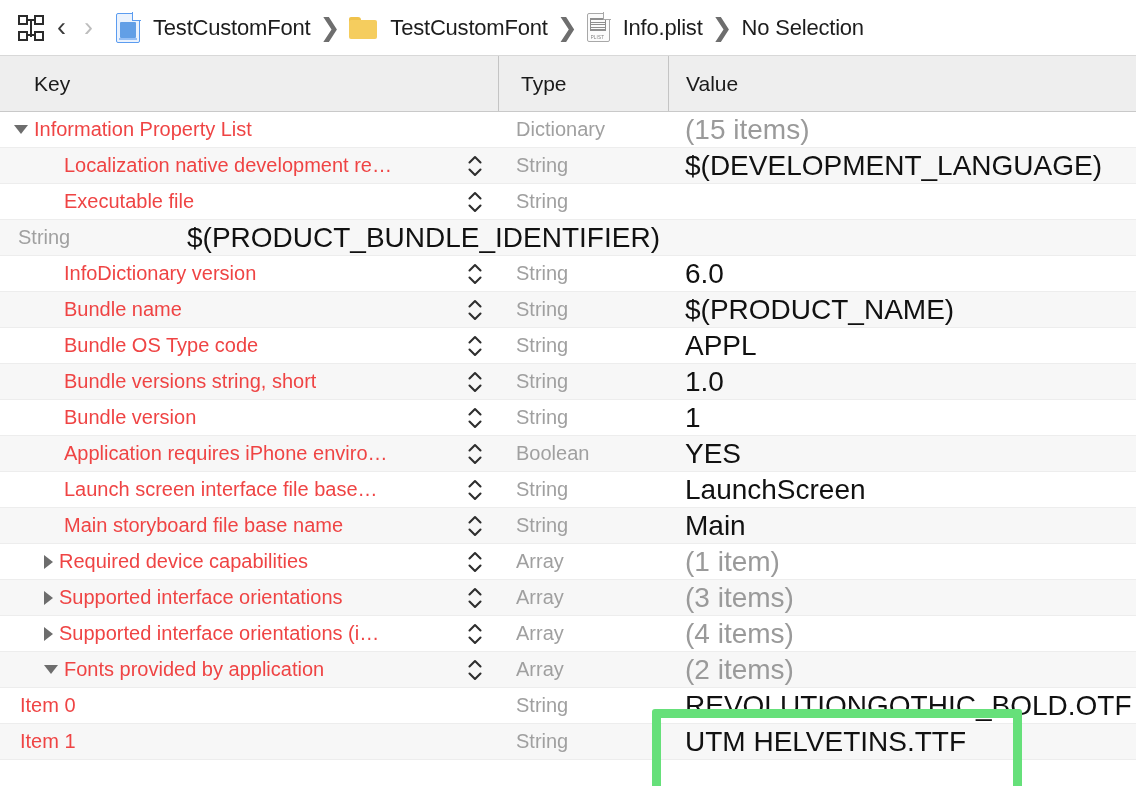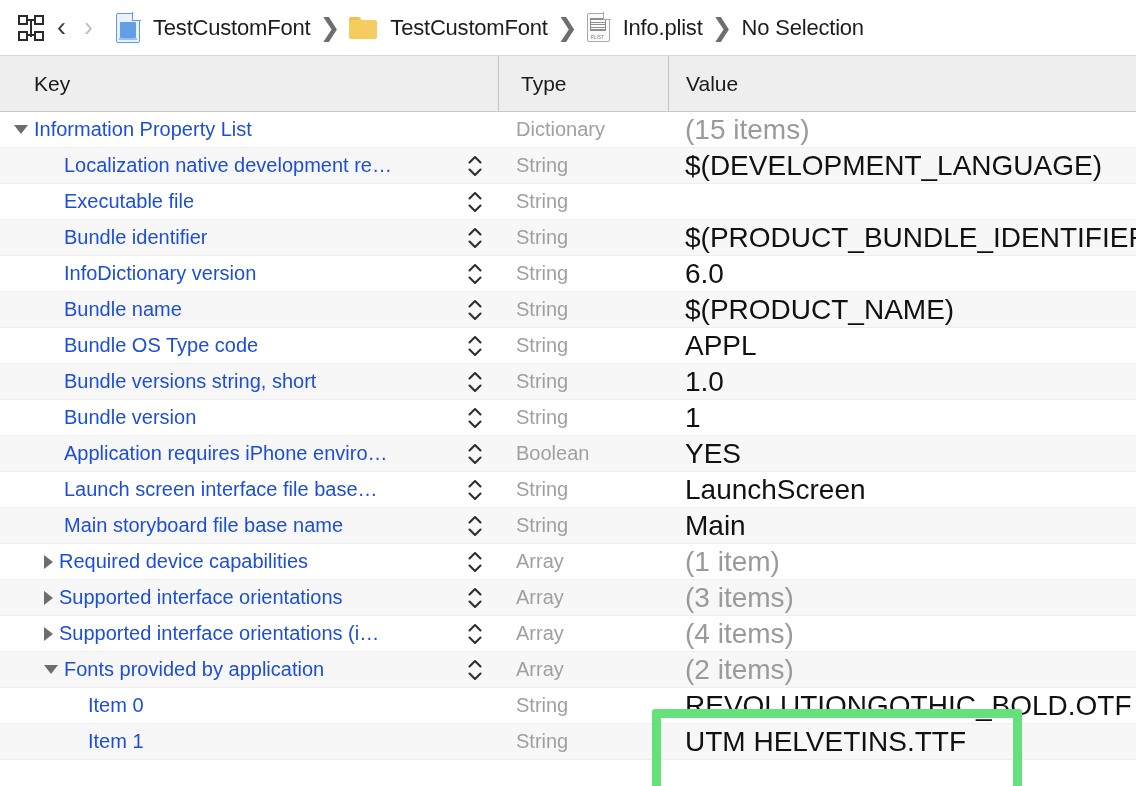--- a/index.html
+++ b/index.html
@@ -232,30 +232,30 @@
     padding-left: 17px;
     font-size: 28px;
     color: #111111;
     white-space: nowrap;
     overflow: hidden;
   }
   .cell-value.muted { color: #9a9a9a; }
 
   .key-text {
     font-size: 20px;
-    color: #1d4ed8;
+    color: #ef4444;
     white-space: nowrap;
     overflow: hidden;
     text-overflow: clip;
   }
 
   
   .ind-0 { padding-left: 14px; }
   .ind-1 { padding-left: 44px; }
-  .ind-2 { padding-left: 68px; }
+  .ind-2 { }
 
   
   .tri {
     width: 0; height: 0;
     flex: 0 0 auto;
     margin-right: 6px;
   }
   .tri.open {
     border-left: 7px solid transparent;
     border-right: 7px solid transparent;
@@ -395,30 +395,20 @@
           <span class="stepper">
             <svg width="18" height="26" viewBox="0 0 18 26">
               <polyline points="3.5,9.5 9,4 14.5,9.5" fill="none" stroke="#2e2e2e" stroke-width="2.1" stroke-linecap="round" stroke-linejoin="round"></polyline>
               <polyline points="3.5,16.5 9,22 14.5,16.5" fill="none" stroke="#2e2e2e" stroke-width="2.1" stroke-linecap="round" stroke-linejoin="round"></polyline>
             </svg>
           </span>
         </div>
         <div class="cell-type">String</div>
       </div>
       <div class="row alt">
-        <div class="cell-key ind-1">
-          <span class="tri none"></span>
-          <span class="key-text">Bundle identifier</span>
-          <span class="stepper">
-            <svg width="18" height="26" viewBox="0 0 18 26">
-              <polyline points="3.5,9.5 9,4 14.5,9.5" fill="none" stroke="#2e2e2e" stroke-width="2.1" stroke-linecap="round" stroke-linejoin="round"></polyline>
-              <polyline points="3.5,16.5 9,22 14.5,16.5" fill="none" stroke="#2e2e2e" stroke-width="2.1" stroke-linecap="round" stroke-linejoin="round"></polyline>
-            </svg>
-          </span>
-        </div>
         <div class="cell-type">String</div>
         <div class="cell-value">$(PRODUCT_BUNDLE_IDENTIFIER)</div>
       </div>
       <div class="row">
         <div class="cell-key ind-1">
           <span class="tri none"></span>
           <span class="key-text">InfoDictionary version</span>
           <span class="stepper">
             <svg width="18" height="26" viewBox="0 0 18 26">
               <polyline points="3.5,9.5 9,4 14.5,9.5" fill="none" stroke="#2e2e2e" stroke-width="2.1" stroke-linecap="round" stroke-linejoin="round"></polyline>

